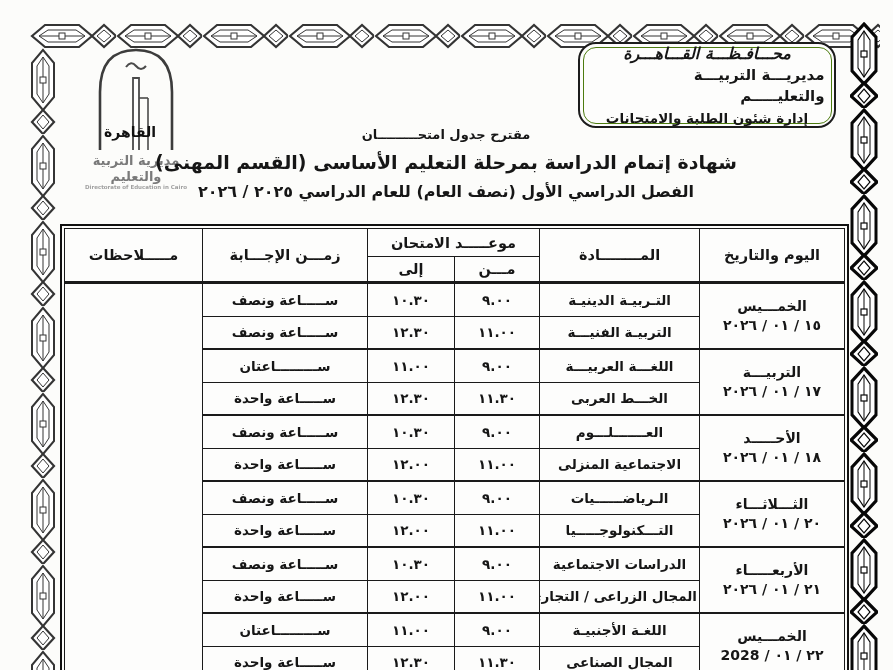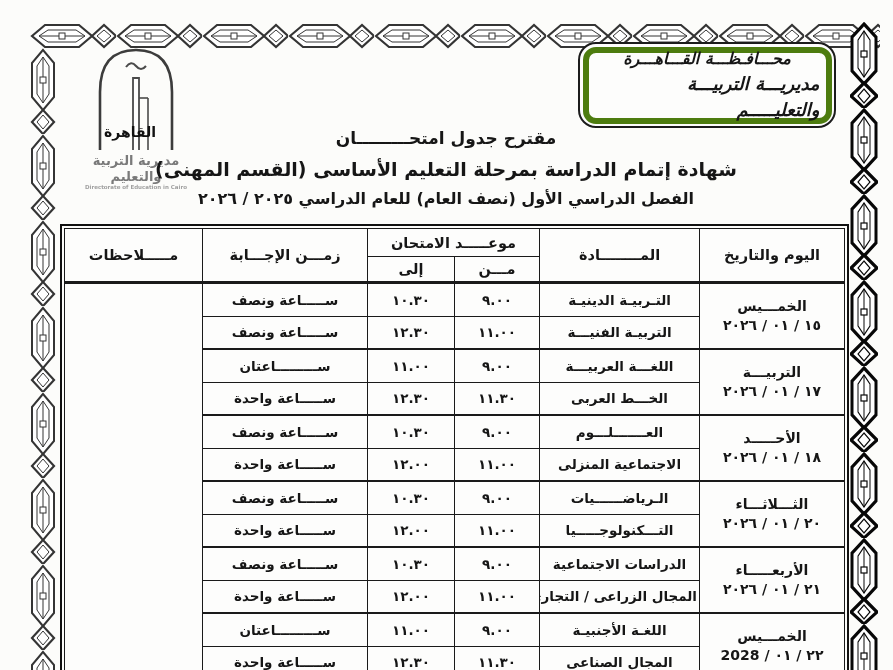--- a/index.html
+++ b/index.html
@@ -13,41 +13,41 @@
   .ornament svg { display:block; }
 
   
   .letterhead {
     position:absolute; top:42px; right:57px; width:254px; height:82px;
     border:2.4px solid #1c1c1c; border-radius:18px;
     display:flex; align-items:center; justify-content:center;
     background:#fdfdfc;
   }
   .letterhead-inner {
-    position:absolute; inset:2.5px; border:6px solid #4d7c0f; border-radius:13px;
+    position:absolute; inset:2.5px; border:1px solid #4d7c0f; border-radius:13px;
     display:flex; flex-direction:column; align-items:center; justify-content:center;
     padding:2px 6px; box-sizing:border-box;
   }
   .lh-line1 { font-size:16px; font-style:italic; line-height:1.45; }
-  .lh-line2 { font-size:18px; font-style:italic; line-height:1.45;margin-left:34px; }
+  .lh-line2 { font-size:15px; line-height:1.45;margin-left:34px; }
   .lh-line3 { font-size:13.5px; line-height:1.5; }
 
   
   .logo { position:absolute; top:40px; left:84px; width:104px; text-align:center; }
   .logo svg { display:block; margin:0 auto; }
   .logo-name {
     position:absolute; top:84px; left:20px; font-size:14px; font-weight:700; color:#111;
     letter-spacing:-0.5px;
   }
   .logo-cap-ar { font-size:13px; color:#7a7a7a; line-height:1.2; margin-top:1px; }
   .logo-cap-en { font-size:5.5px; color:#a0a0a0; direction:ltr; line-height:1.2; }
 
   
   .title-block { position:absolute; top:124px; left:56px; width:780px; text-align:center; }
-  .title-1 { font-size:17px; line-height:1.7; }
+  .title-1 { font-size:13px; line-height:1.7; }
   .title-2 { font-size:19px; line-height:1.7; }
   .title-3 { font-size:16px; line-height:1.7; }
 
   
   table.schedule {
     position:absolute; top:228px; right:48px;
     width:780px; border-collapse:collapse; table-layout:fixed;
     background:#fdfdfc;
     outline:2.6px solid #111; outline-offset:2px;
   }
@@ -112,20 +112,21 @@
         <g transform="translate(29,0) rotate(90)">
           <rect width="622" height="28" fill="url(#chainA)"></rect>
         </g>
       </svg>
   </div>
 
   <div class="letterhead">
     <div class="letterhead-inner">
       <div class="lh-line1">محـــافـظـــة القـــاهـــرة</div>
       <div class="lh-line2">مديريـــة التربيـــة والتعليـــــم</div>
+      <div class="lh-line3">إدارة شئون الطلبة والامتحانات</div>
     </div>
   </div>
 
   <div class="logo">
     <svg width="96" height="112" viewBox="0 0 96 112">
       <path d="M12 110 V52 Q12 10 48 10 Q84 10 84 52 V110" fill="none" stroke="#3c3c3c" stroke-width="2.6"></path>
       <path d="M38 27 q5 -7 10 -1 q5 6 10 0" fill="none" stroke="#4a4a4a" stroke-width="2"></path>
       <path d="M45 110 V38 h6 V110" fill="#ffffff" stroke="#4a4a4a" stroke-width="1.8"></path>
       <line x1="51" y1="58" x2="60" y2="58" stroke="#4a4a4a" stroke-width="1.6"></line>
       <line x1="60" y1="58" x2="60" y2="110" stroke="#4a4a4a" stroke-width="1.6"></line>

